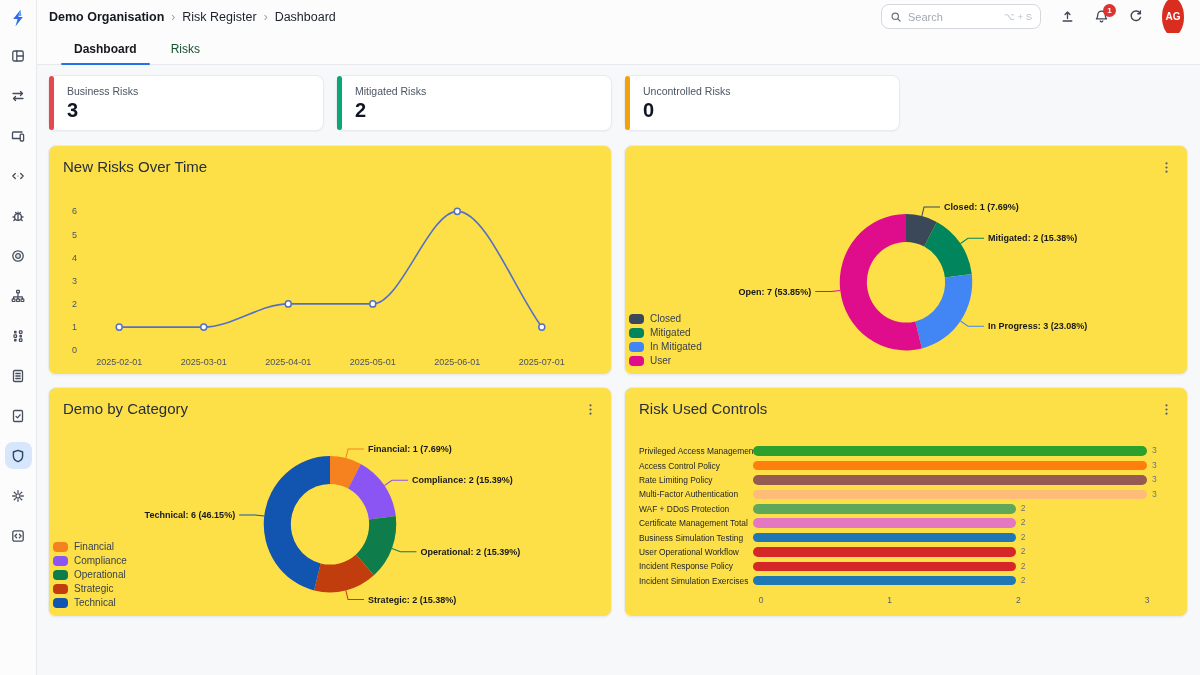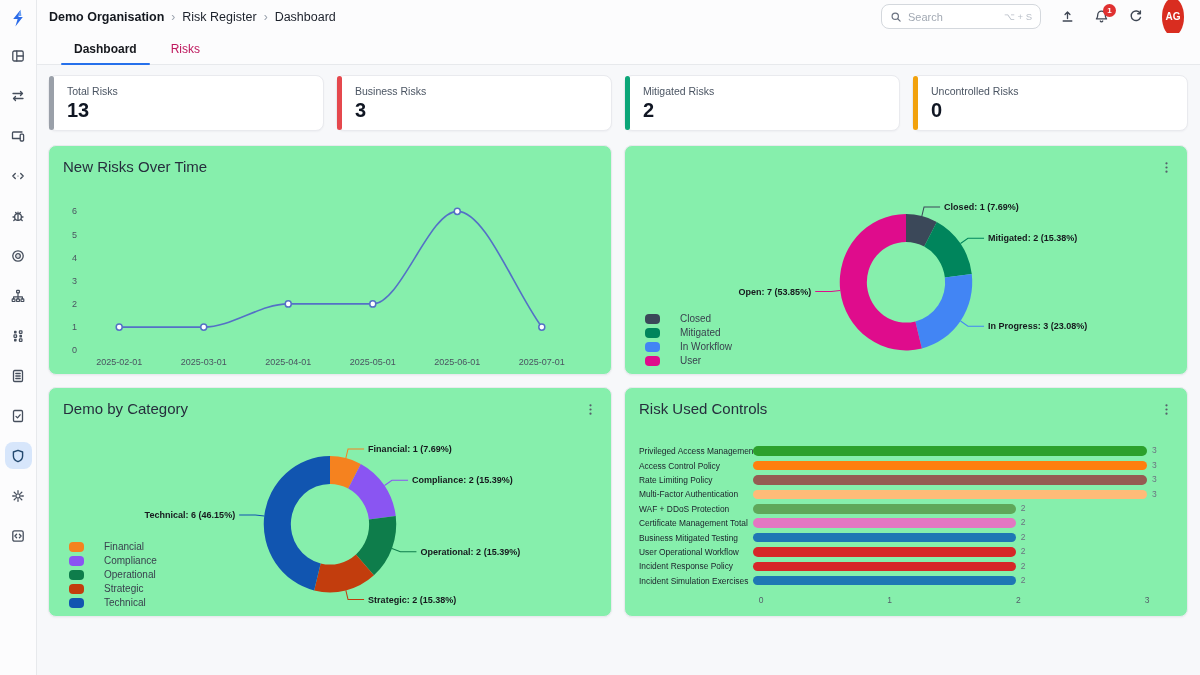--- a/index.html
+++ b/index.html
@@ -25,43 +25,43 @@
   .top-right { display:flex; align-items:center; gap:19px; }
   .searchbox { width:160px; height:25px; border:1px solid #d4d8dd; border-radius:8px; background:#fff; display:flex; align-items:center; padding:0 8px; gap:6px; }
   .searchbox input { border:none; outline:none; flex:1; min-width:0; font-size:11px; color:#333; font-family:"Liberation Sans",sans-serif; }
   .searchbox input::placeholder { color:#a2a9b3; }
   .search-kbd { font-size:9.5px; color:#b9bfc8; white-space:nowrap; }
   .icon-btn { position:relative; display:flex; align-items:center; justify-content:center; cursor:pointer; }
   .badge { position:absolute; top:-5px; right:-7px; min-width:13px; height:13px; border-radius:7px; background:#e03131; color:#fff; font-size:8px; font-weight:700; display:flex; align-items:center; justify-content:center; padding:0 3px; }
   .avatar { width:22px; height:38px; border-radius:50%; background:#d92d20; color:#fff; font-size:10px; font-weight:700; display:flex; align-items:center; justify-content:center; cursor:pointer; }
 
   .tabbar { height:32px; background:#fcfcfd; border-bottom:1px solid #e7e9ec; display:flex; align-items:stretch; padding-left:20px; }
-  .tab { display:flex; align-items:center; padding:0 17px; font-size:12px; color:#be185d; cursor:pointer; position:relative; }
+  .tab { display:flex; align-items:center; padding:0 17px; font-size:12px; color:#14532d; cursor:pointer; position:relative; }
   .tab.active { color:#16181d; font-weight:700; }
   .tab.active::after { content:""; position:absolute; left:4px; right:4px; bottom:-1px; height:2px; background:#2570eb; border-radius:2px; }
 
   .content { flex:1; padding:10px 12px 0 11px; overflow:hidden; }
 
   
   .stat-grid { display:grid; grid-template-columns:repeat(4,1fr); gap:12px; }
   .stat-card { position:relative; background:#fff; border:1px solid #e9eaee; border-radius:8px; height:56px; padding:9px 12px 8px 18px; box-shadow:0 1px 2px rgba(16,24,40,.04); }
   .stat-accent { position:absolute; left:0; top:0; bottom:0; width:5px; border-radius:8px; }
   .stat-label { font-size:10.5px; color:#4b5563; }
   .stat-value { font-size:20px; font-weight:700; color:#101623; margin-top:2px; }
 
   
   .chart-grid { margin-top:14px; display:grid; grid-template-columns:1fr 1fr; gap:12px; grid-auto-rows:230px; }
-  .chart-card { position:relative; background:#86efac; border:1px solid #e9eaee; border-radius:8px; box-shadow:0 1px 2px rgba(16,24,40,.04); padding:12px 14px; }
+  .chart-card { position:relative; background:#fde047; border:1px solid #e9eaee; border-radius:8px; box-shadow:0 1px 2px rgba(16,24,40,.04); padding:12px 14px; }
   .chart-title { font-size:15px; color:#262e3d; font-weight:500; }
   .kebab { position:absolute; top:12px; right:12px; cursor:pointer; padding:2px; }
   .chart-body { position:absolute; left:14px; right:14px; top:34px; bottom:6px; }
   .chart-body svg { width:100%; height:100%; display:block; }
 
   .donut-legend { position:absolute; left:4px; bottom:8px; display:flex; flex-direction:column; gap:3px; }
-  .legend-item { display:flex; align-items:center; gap:20px; cursor:pointer;margin-left:16px; }
+  .legend-item { display:flex; align-items:center; gap:6px; cursor:pointer; }
   .legend-swatch { width:15px; height:10px; border-radius:4px; }
   .legend-label { font-size:10px; color:#39414e; }
 
   
   .bars-wrap { position:absolute; left:14px; right:14px; top:56px; }
   .bar-row { display:flex; align-items:center; height:14.4px; }
   .bar-label { width:114px; font-size:8.4px; color:#1c212b; text-align:left; padding-right:20px; white-space:nowrap; flex-shrink:0; }
   .bar-track { flex:1; padding-right:26px; }
   .bar-inner { position:relative; width:100%; height:9.5px; }
   .bar-fill { position:absolute; left:0; top:0; height:9.5px; border-radius:5px; cursor:pointer; }
@@ -214,25 +214,20 @@
   </header>
 
   <nav class="tabbar">
     <div class="tab active">Dashboard</div>
     <div class="tab">Risks</div>
   </nav>
 
   <main class="content">
 
     <section class="stat-grid">
-      <div class="stat-card">
-        <div class="stat-accent" style="background: rgb(154, 160, 169);"></div>
-        <div class="stat-label">Total Risks</div>
-        <div class="stat-value">13</div>
-      </div>
       <div class="stat-card">
         <div class="stat-accent" style="background: rgb(229, 72, 77);"></div>
         <div class="stat-label">Business Risks</div>
         <div class="stat-value">3</div>
       </div>
       <div class="stat-card">
         <div class="stat-accent" style="background: rgb(12, 166, 120);"></div>
         <div class="stat-label">Mitigated Risks</div>
         <div class="stat-value">2</div>
       </div>
@@ -301,21 +296,21 @@
             <div class="legend-item">
               <span class="legend-swatch" style="background: rgb(59, 72, 89);"></span>
               <span class="legend-label">Closed</span>
             </div>
             <div class="legend-item">
               <span class="legend-swatch" style="background: rgb(0, 133, 92);"></span>
               <span class="legend-label">Mitigated</span>
             </div>
             <div class="legend-item">
               <span class="legend-swatch" style="background: rgb(66, 133, 244);"></span>
-              <span class="legend-label">In Workflow</span>
+              <span class="legend-label">In Mitigated</span>
             </div>
             <div class="legend-item">
               <span class="legend-swatch" style="background: rgb(223, 12, 140);"></span>
               <span class="legend-label">User</span>
             </div>
           </div>
       </div>
 
       <div class="chart-card">
         <div class="chart-title">Demo by Category</div>
@@ -428,21 +423,21 @@
               <div class="bar-row">
                 <div class="bar-label">Certificate Management Total</div>
                 <div class="bar-track">
                   <div class="bar-inner">
                     <div class="bar-fill" style="width: 66.6667%; background: rgb(227, 119, 194);"></div>
                     <span class="bar-val" style="left: calc(66.6667% + 5px);">2</span>
                   </div>
                 </div>
               </div>
               <div class="bar-row">
-                <div class="bar-label">Business Mitigated Testing</div>
+                <div class="bar-label">Business Simulation Testing</div>
                 <div class="bar-track">
                   <div class="bar-inner">
                     <div class="bar-fill" style="width: 66.6667%; background: rgb(31, 119, 180);"></div>
                     <span class="bar-val" style="left: calc(66.6667% + 5px);">2</span>
                   </div>
                 </div>
               </div>
               <div class="bar-row">
                 <div class="bar-label">User Operational Workflow</div>
                 <div class="bar-track">

